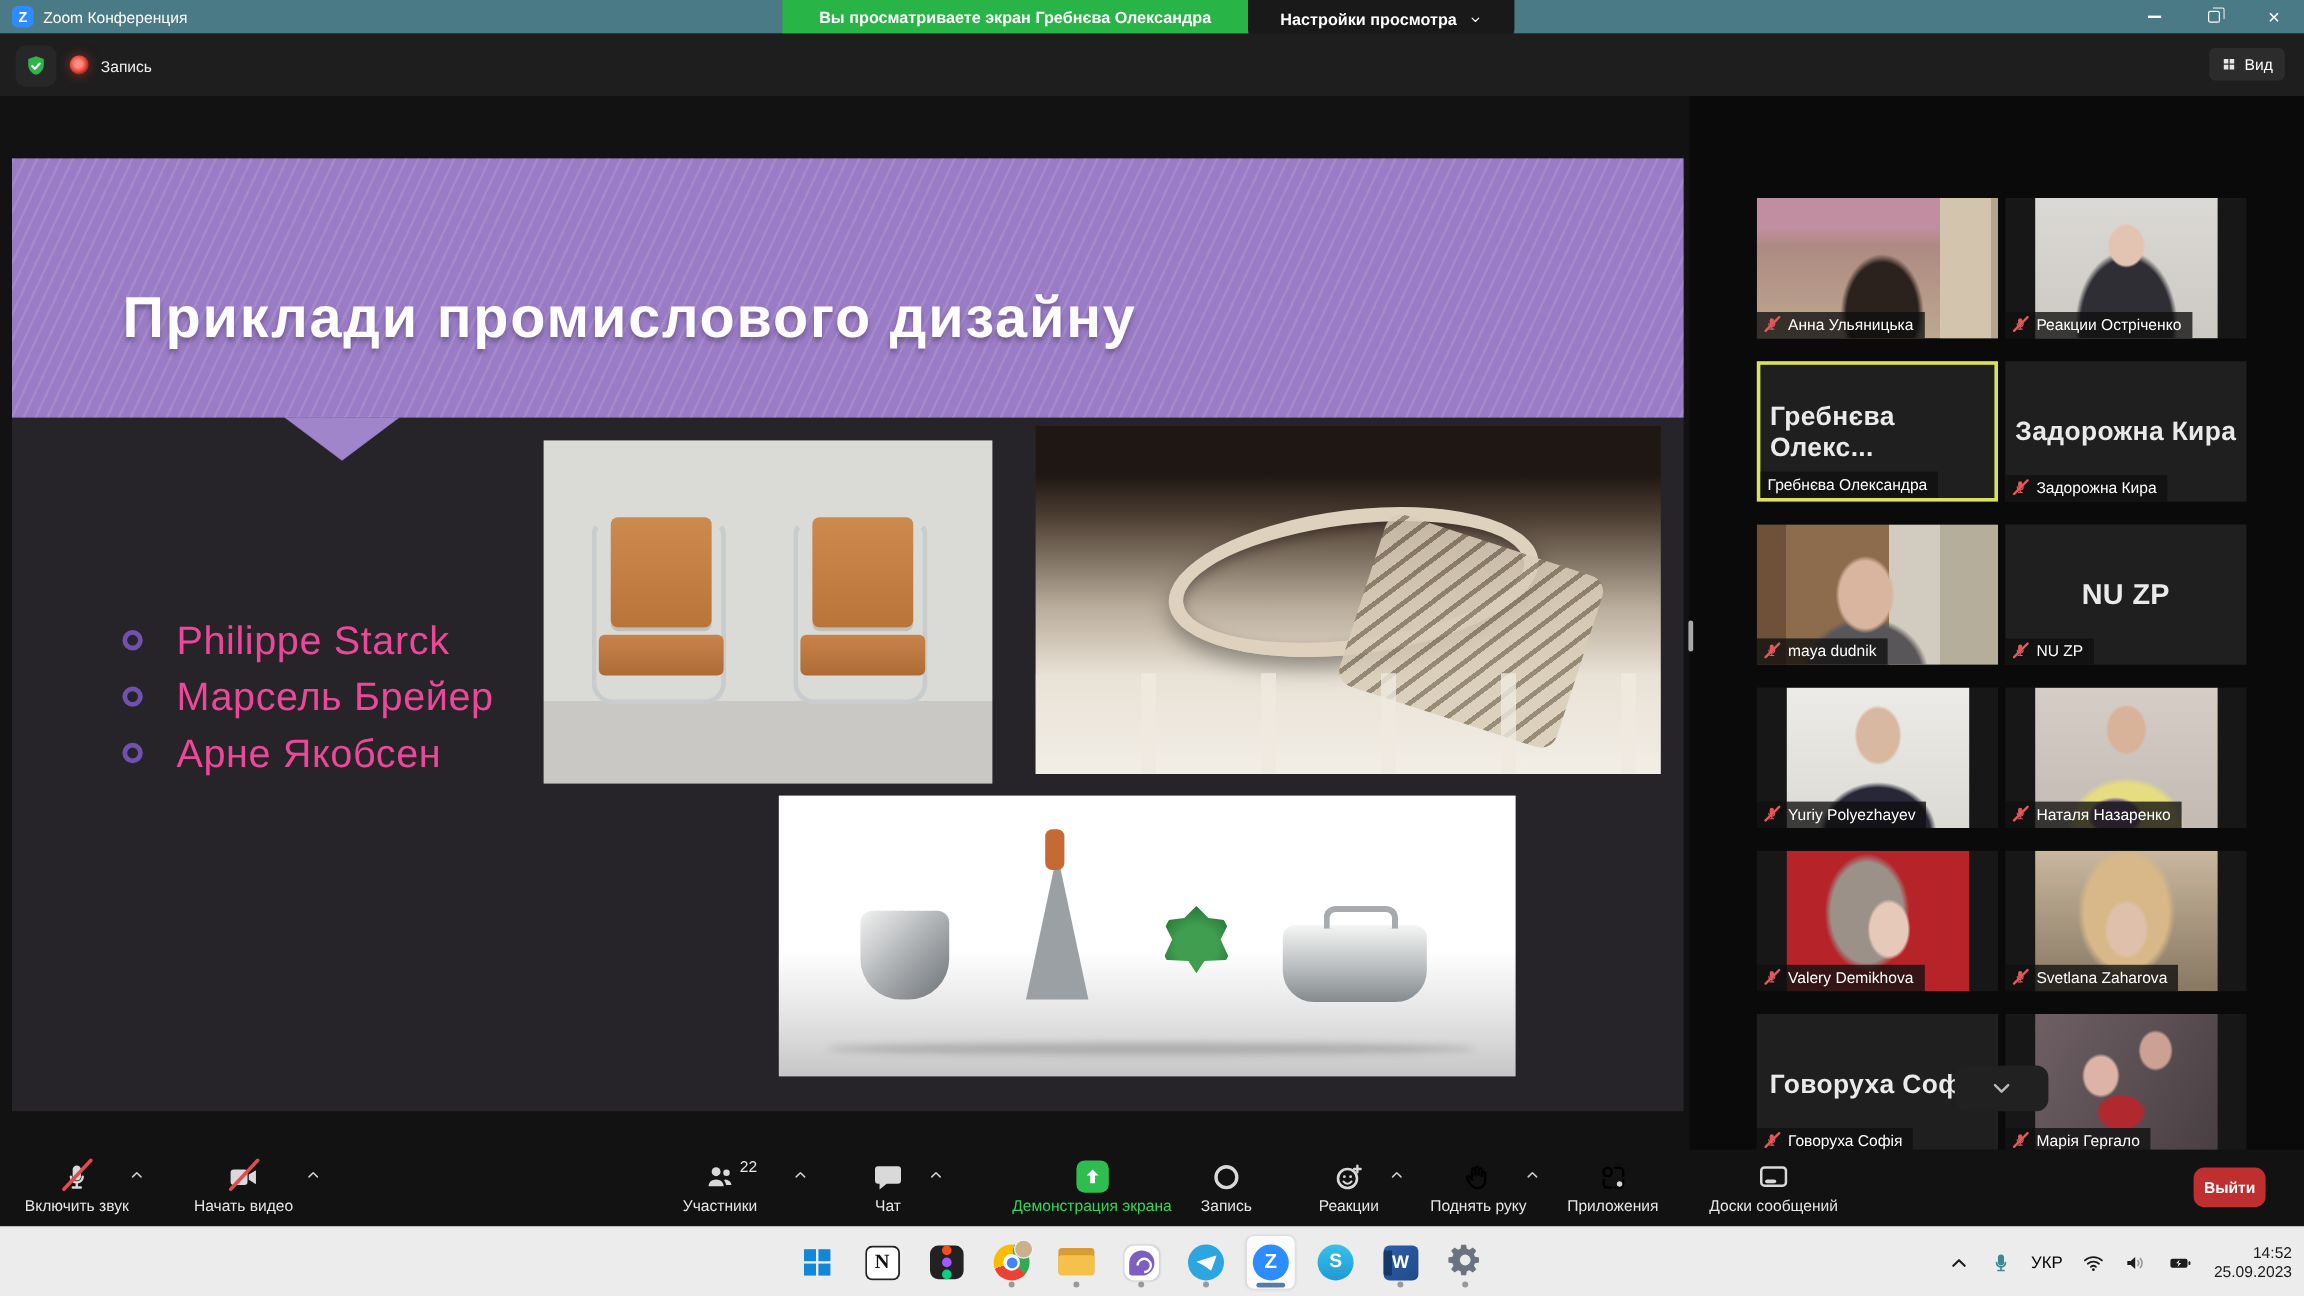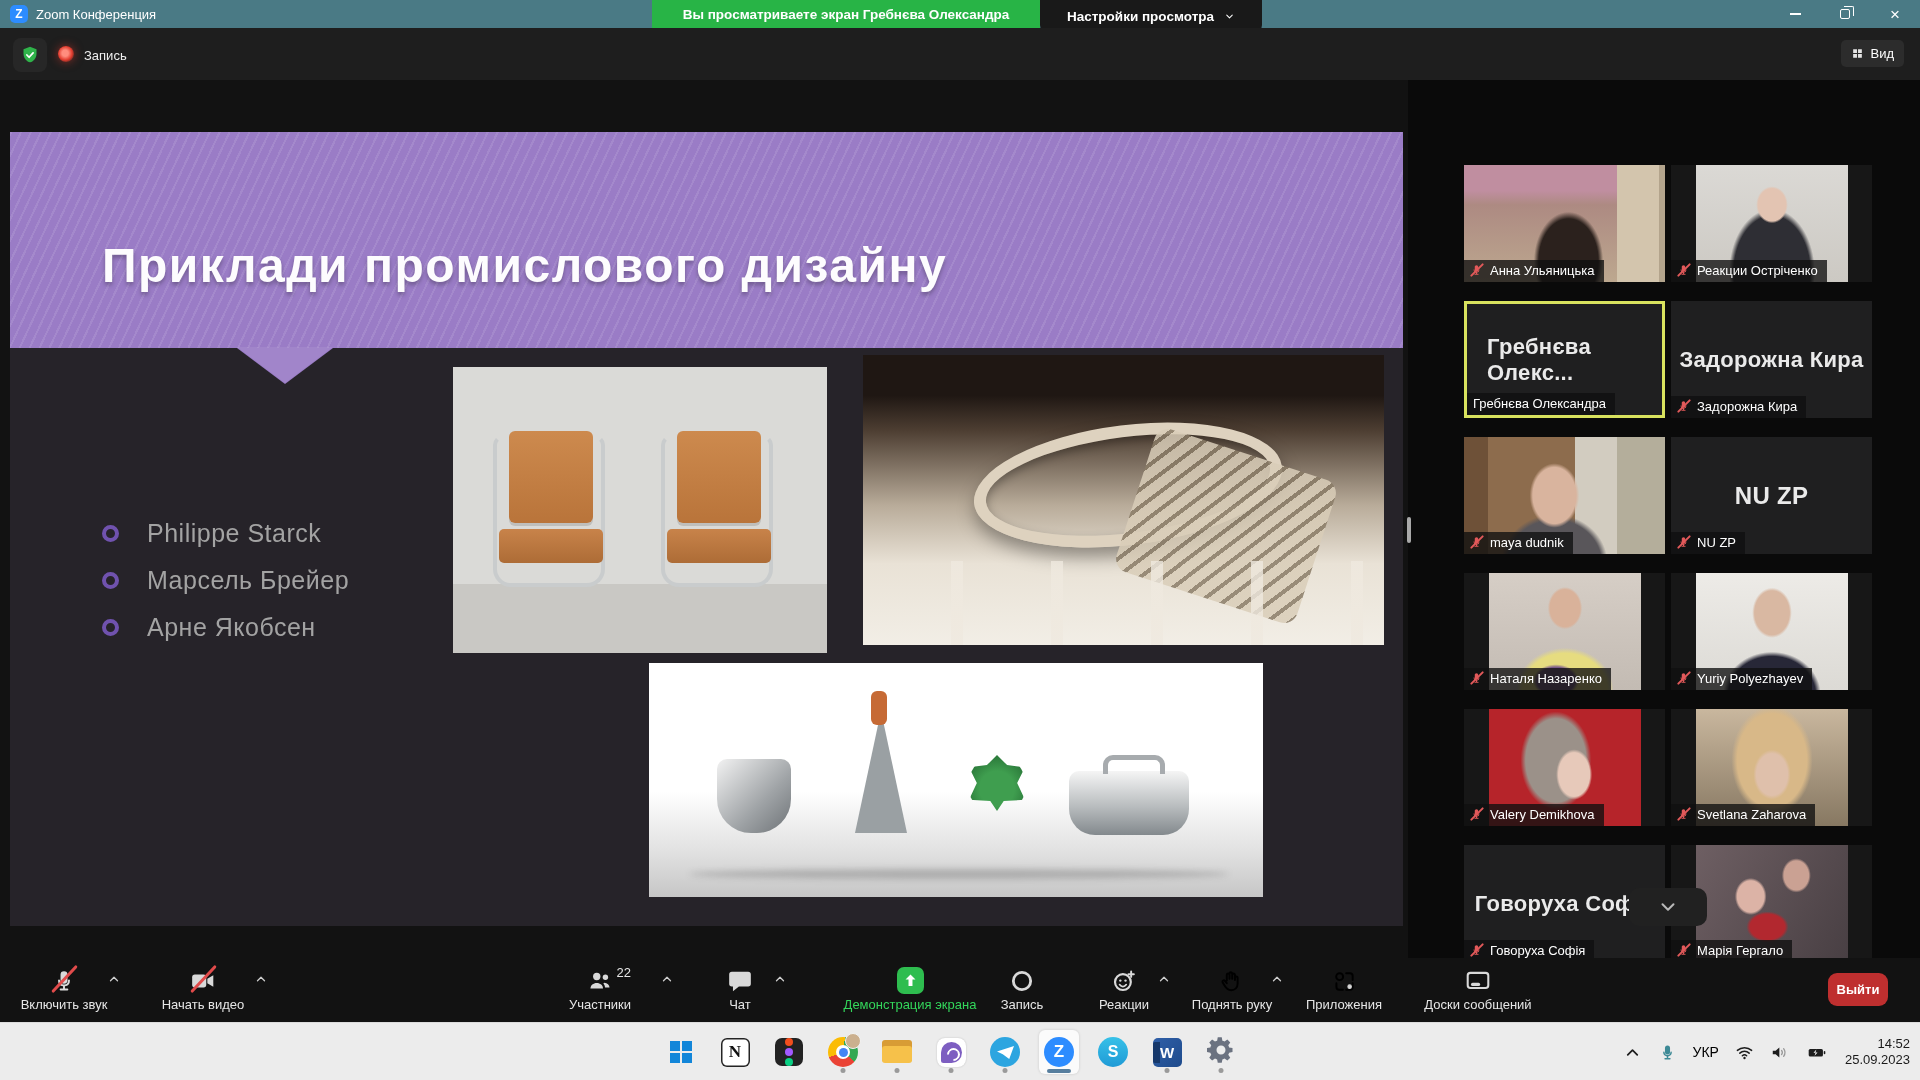--- a/index.html
+++ b/index.html
@@ -37,21 +37,21 @@
     background:repeating-linear-gradient(115deg, rgba(255,255,255,.10) 0 2px, rgba(255,255,255,0) 2px 9px), #9a7cc6; }
   .slide-arrow { position:absolute; left:227px; top:216px; width:0; height:0;
     border-left:48px solid transparent; border-right:48px solid transparent; border-top:36px solid #9a7cc6; }
   .slide-arrow::before { content:''; position:absolute; left:-48px; top:-37px; width:0; height:0;
     border-left:48px solid transparent; border-right:48px solid transparent; border-top:36px solid rgba(255,255,255,.07); }
   .slide-title { position:absolute; left:92px; top:106px; color:#fdfcfe; font-size:48px; font-weight:bold; letter-spacing:1.5px; text-shadow:0 3px 4px rgba(0,0,0,.28); }
 
   .bullets { position:absolute; left:92px; top:386px; display:flex; flex-direction:column; gap:16px; }
   .bullet-row { display:flex; align-items:center; gap:28px; height:31px; }
   .bullet-ring { width:17px; height:17px; border:4px solid #7052ae; border-radius:50%; }
-  .bullet-text { color:#a3a3a3; font-size:25px; letter-spacing:.5px; }
+  .bullet-text { color:#ec4899; font-size:33px; letter-spacing:.5px; }
 
   .slide-img { position:absolute; overflow:hidden; }
   .img-chairs { left:443px; top:235px; width:374px; height:286px; background:linear-gradient(#dadad7 0 76%, #c9c8c4 76% 100%); }
   .chair { position:absolute; top:58px; width:118px; height:170px; }
   .chair .back { position:absolute; left:18px; top:6px; width:84px; height:92px; background:linear-gradient(#cd8a4e,#b9743a); border-radius:6px; box-shadow:0 3px 0 rgba(0,0,0,.12); }
   .chair .seat { position:absolute; left:8px; top:104px; width:104px; height:34px; background:linear-gradient(#c8834a,#ad6c36); border-radius:5px; }
   .chair .frame { position:absolute; left:2px; top:10px; width:112px; height:152px; border:4px solid #c9cccd; border-radius:10px 10px 18px 18px; border-top-color:transparent; }
   .img-stairs { left:853px; top:223px; width:521px; height:290px; background:linear-gradient(180deg,#1f1713 0 14%, #4d3e32 26%, #b9ac9a 52%, #e9e2d6 72%, #f2eee6 100%); }
   .stairs-ring { position:absolute; left:110px; top:70px; width:310px; height:120px; border:12px solid #ded2bf; border-radius:50%; transform:rotate(-7deg); box-shadow:0 10px 18px rgba(0,0,0,.35), inset 0 4px 10px rgba(0,0,0,.3); }
   .stairs-run { position:absolute; left:268px; top:96px; width:190px; height:150px; background:repeating-linear-gradient(125deg,#d9cdb8 0 10px, #8a7c67 10px 14px); transform:rotate(18deg); border-radius:14px; opacity:.85; }
@@ -67,21 +67,21 @@
   .k-shadow { position:absolute; left:40px; bottom:18px; width:540px; height:10px; background:rgba(60,60,60,.25); filter:blur(3px); border-radius:50%; }
 
   .resize-handle { position:absolute; left:1407px; top:437px; width:4px; height:26px; background:#a9a9a9; border-radius:2px; }
 
   
   .tiles { position:absolute; left:1464px; top:85px; display:grid; grid-template-columns:201px 201px; grid-auto-rows:117px; gap:19px 6px; }
   .tile { position:relative; background:#171717; overflow:hidden; }
   .tile.texttile { background:#1f1f20; display:flex; align-items:center; justify-content:center; }
   .tile .bigname { color:#eaeaea; font-weight:bold; font-size:22px; letter-spacing:.3px; }
   .tile.active { border:3px solid #d8e25e; }
-  .tile.active .bigname { width:100%; padding-left:20px; font-size:22px; text-align:left; }
+  .tile.active .bigname { width:100%; padding-left:8px; font-size:22px; text-align:left; }
   .ph { position:absolute; inset:0; }
   .photo { position:absolute; left:50%; transform:translateX(-50%); top:0; width:152px; height:100%; }
   .nameplate { position:absolute; left:0; bottom:0; max-width:100%; display:flex; align-items:center; gap:6px; background:rgba(16,16,16,.78); padding:3px 9px 4px 6px; }
   .nameplate .nm { color:#fff; font-size:13px; white-space:nowrap; }
   .mic-sm { position:relative; width:14px; height:15px; flex:0 0 auto; }
   .mic-sm svg { width:13px; height:14px; fill:#e2595a; }
   .mic-sm::after { content:''; position:absolute; left:6px; top:-2px; width:2px; height:18px; background:#e2595a; border-radius:1px; transform:rotate(45deg); }
   .more-btn { position:absolute; left:1629px; top:808px; width:78px; height:38px; background:#212121; border-radius:10px; display:flex; align-items:center; justify-content:center; cursor:pointer; }
   .more-btn svg { width:22px; height:22px; stroke:#b9b9b9; }
 
@@ -399,36 +399,36 @@
         <span class="bigname" style="font-size:24px;">NU ZP</span>
         <div class="nameplate">
           <span class="mic-sm"><svg>
                 <use href="#sym-mic"></use>
               </svg></span>
           <span class="nm">NU ZP</span>
         </div>
       </div>
 
       <div class="tile">
+        <div class="photo ph-yuriy"></div>
+        <div class="nameplate">
+          <span class="mic-sm"><svg>
+                <use href="#sym-mic"></use>
+              </svg></span>
+          <span class="nm">Yuriy Polyezhayev</span>
+        </div>
+      </div>
+
+      <div class="tile">
         <div class="photo ph-natalia"></div>
         <div class="nameplate">
           <span class="mic-sm"><svg>
                 <use href="#sym-mic"></use>
               </svg></span>
           <span class="nm">Наталя Назаренко</span>
-        </div>
-      </div>
-
-      <div class="tile">
-        <div class="photo ph-yuriy"></div>
-        <div class="nameplate">
-          <span class="mic-sm"><svg>
-                <use href="#sym-mic"></use>
-              </svg></span>
-          <span class="nm">Yuriy Polyezhayev</span>
         </div>
       </div>
 
       <div class="tile">
         <div class="photo ph-valery"></div>
         <div class="nameplate">
           <span class="mic-sm"><svg>
                 <use href="#sym-mic"></use>
               </svg></span>
           <span class="nm">Valery Demikhova</span>

